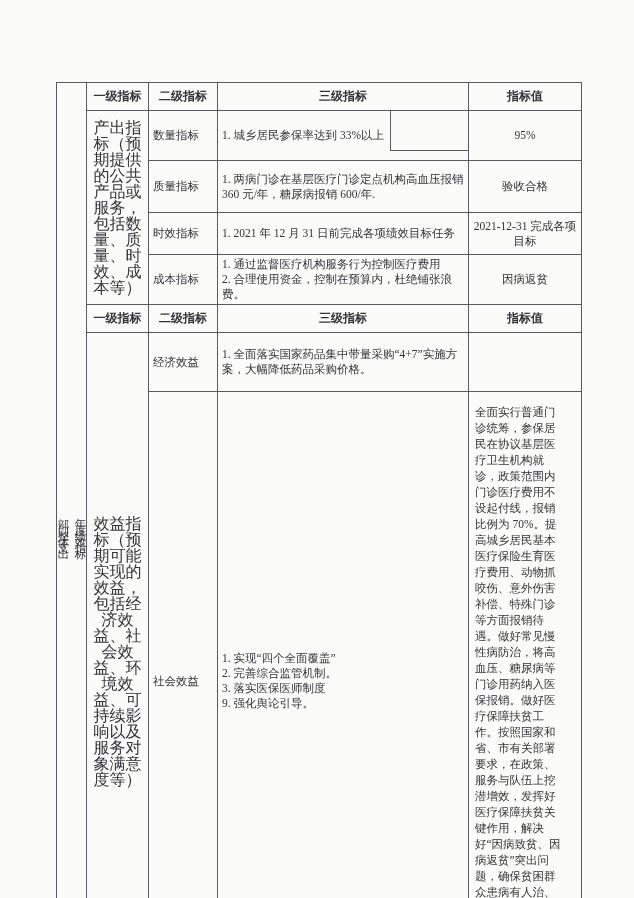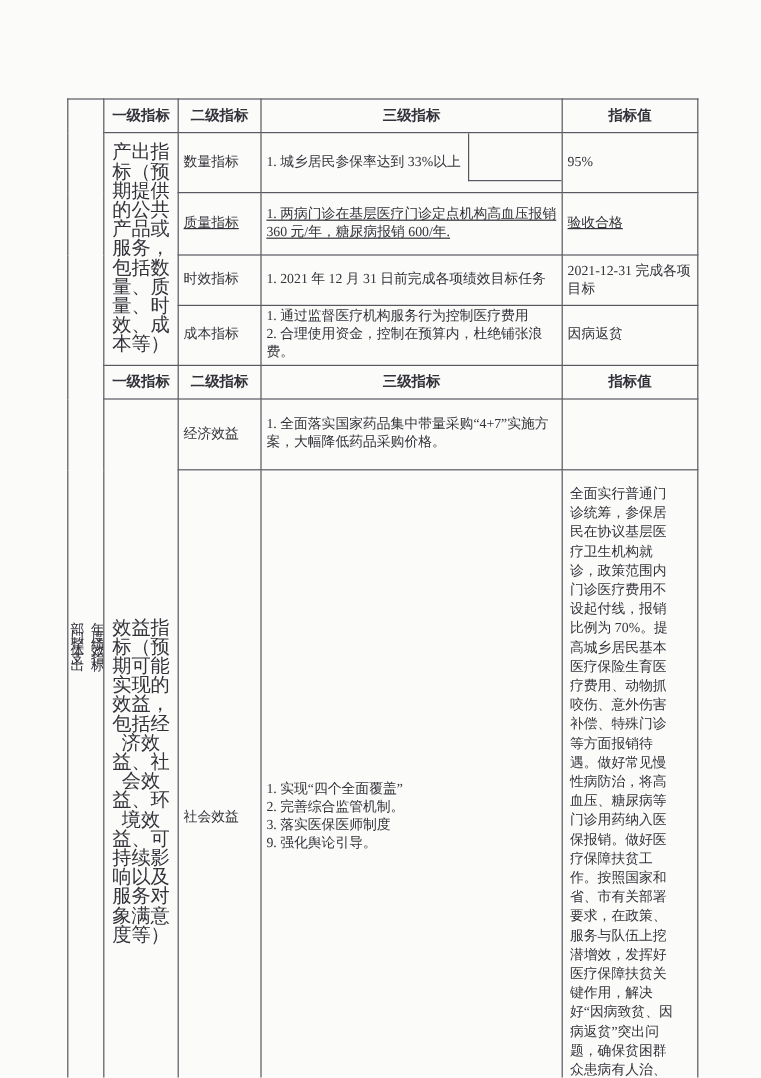--- a/index.html
+++ b/index.html
@@ -58,38 +58,39 @@
   }
   .lvl2-cell{
   }
   .lvl3-cell{
     text-align:left;
     white-space:pre-line;
     padding:3px 5px;
     position:relative;
   }
   .val-cell{
+    text-align:center;
     padding:3px 4px;
   }
   .val-cell.long{
     text-align:left;
     vertical-align:top;
     padding:12px 19px 6px 6px;
     line-height:16px;
   }
   .nowrap{white-space:nowrap;}
   .subbox{
     position:absolute;
     top:0;right:0;
     width:77px;height:39px;
     border-left:1px solid #585860;
     border-bottom:1px solid #585860;
   }
   
-  .rh1{height:28px;} .rh2{height:48px;} .rh3{height:52px;text-decoration:underline;} .rh4{height:42px;}
+  .rh1{height:28px;} .rh2{height:48px;} .rh3{height:52px;} .rh4{height:42px;}
   .rh5{height:50px;} .rh6{height:28px;} .rh7{height:59px;} .rh8{height:428px;}
 </style>
 </head>
 <body>
 
 <table class="doc-table">
   <colgroup>
     <col style="width:30px">
     <col style="width:62px">
     <col style="width:69px">

